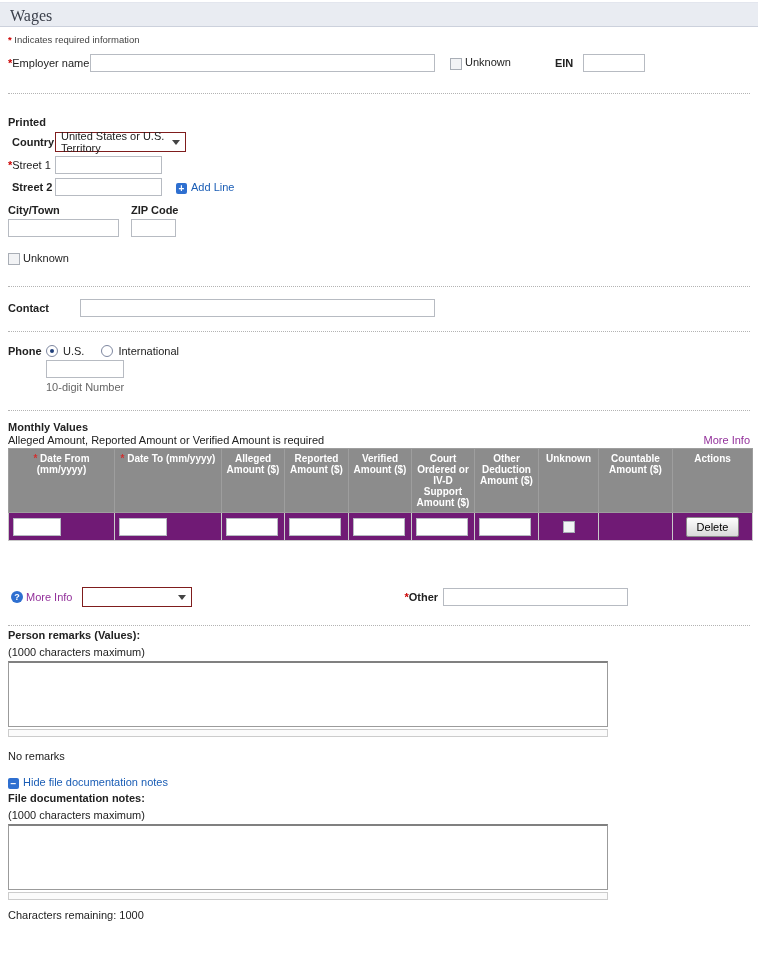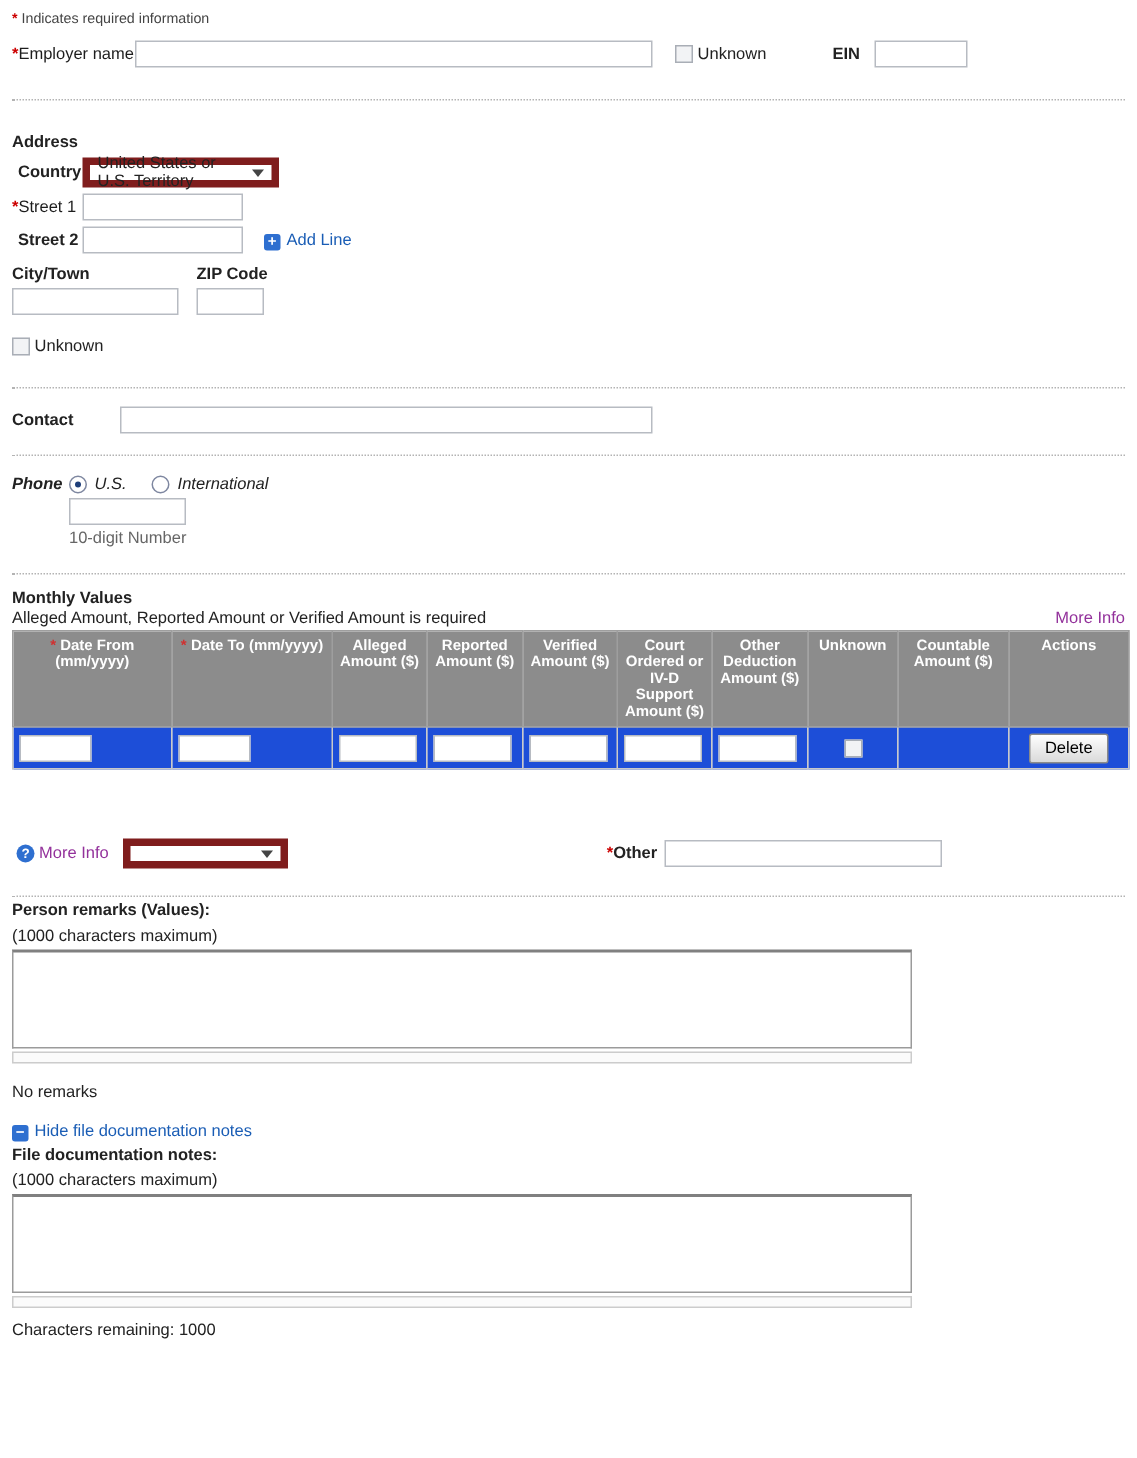--- a/index.html
+++ b/index.html
@@ -27,21 +27,21 @@
 
   
   .cb { display:inline-block; width:12px; height:12px; border:1px solid #a9aeb6; background:#f2f3f5;
         vertical-align:middle; }
   .radio { display:inline-block; width:12px; height:12px; border:1px solid #7e8априv; border:1px solid #7e87a0;
            border-radius:50%; background:#fff; position:relative; vertical-align:middle; }
   .radio.sel::after { content:""; position:absolute; left:3px; top:3px; width:4px; height:4px;
                       border-radius:50%; background:#1f3f7a; }
 
   
-  .select { border:5px solid #7f1d1d; background:#fff; height:20px; display:inline-flex;
+  .select { border:1px solid #7f1d1d; background:#fff; height:20px; display:inline-flex;
             align-items:center; justify-content:space-between; padding:0 5px; }
   .sel-arrow { width:0; height:0; border-left:4px solid transparent; border-right:4px solid transparent;
                border-top:5px solid #444; margin-left:6px; }
 
   
   a.lnk { color:#1a5db5; text-decoration:none; cursor:pointer; }
   a.lnk-visited { color:#93319b; text-decoration:none; cursor:pointer; }
   .sq-icon { display:inline-block; width:11px; height:11px; border-radius:2px; background:#2e6fd0;
              color:#fff; font-size:10px; line-height:11px; text-align:center; font-weight:bold;
              vertical-align:-1px; margin-right:4px; }
@@ -74,37 +74,37 @@
   .zip-col { margin-left:12px; }
   .zip-input { width:45px; }
   .addr-unknown { margin-top:15px; }
 
   
   .contact-row { margin-top:12px; }
   .contact-row .clbl { width:72px; font-weight:bold; }
   .contact-input { width:355px; }
 
   
-  .phone-row { margin-top:13px;font-style:italic; }
+  .phone-row { margin-top:13px; }
   .phone-row .plbl { width:38px; font-weight:bold; }
   .phone-radios { display:flex; align-items:center; }
   .phone-radios .rlbl { margin-left:5px; }
   .phone-radios .intl { margin-left:17px; }
   .phone-input { width:78px; margin-left:38px; margin-top:3px; }
   .phone-hint { margin-left:38px; margin-top:3px; color:#666; }
 
   
   .mv-head { margin-top:10px; font-weight:bold; }
   .mv-sub { display:flex; justify-content:space-between; margin-top:1px; }
   .mv-table { border-collapse:collapse; table-layout:fixed; width:744px; margin-top:2px; }
   .mv-table th { background:#8c8c8c; color:#fff; font-size:10px; font-weight:bold; text-align:center;
                  vertical-align:top; padding:4px 2px; border:1px solid #9e9e9e; height:54px; }
   .mv-table th .req-th { color:#d03030; }
   .mv-table td { border:1px solid #c9c9c9; border-top:1px solid #b5b5b5; padding:3px 4px; height:28px;
-                 text-align:left; vertical-align:middle; background:#1d4ed8; }
+                 text-align:left; vertical-align:middle; background:#701a75; }
   .mv-table td.center { text-align:center; }
   .in-date { width:48px; }
   .in-amt { width:52px; max-width:100%; }
   .btn { border:1px solid #8a8a8a; background:linear-gradient(#fefefe,#dadada); border-radius:2px;
          font-size:11px; font-family:"Liberation Sans", sans-serif; padding:3px 10px; cursor:pointer; }
 
   
   .odr-row { margin-top:46px; display:flex; align-items:center; }
   .odr-row .odr-lbl { font-weight:bold; }
   .odr-select { width:110px; margin-left:10px; }
@@ -126,20 +126,21 @@
   .sep2 { margin-top:21px; }
   .sep3 { margin-top:14px; }
   .sep4 { margin-top:17px; }
   .sep5 { margin-top:18px; }
 </style>
 </head>
 <body>
 
 <div class="page">
 
+  <div class="titlebar">Wages</div>
 
   <div class="content">
 
     <div class="note">
       <span class="req">*</span>
       <span>Indicates required information</span>
     </div>
 
     
     <div class="hrow employer-row">
@@ -149,21 +150,21 @@
         <span class="cb"></span>
         <span>Unknown</span>
       </span>
       <span class="ein-lbl">EIN</span>
       <input class="ti ein-input" type="text" style="">
     </div>
 
     <hr class="dotted sep1">
 
     
-    <div class="addr-label">Address</div>
+    <div class="addr-label">Printed</div>
 
     <div class="hrow addr-row">
       <span class="alabel">Country</span>
       <div class="select country-select">
         <span>United States or U.S. Territory</span>
         <span class="sel-arrow"></span>
       </div>
     </div>
 
     <div class="hrow addr-row">

